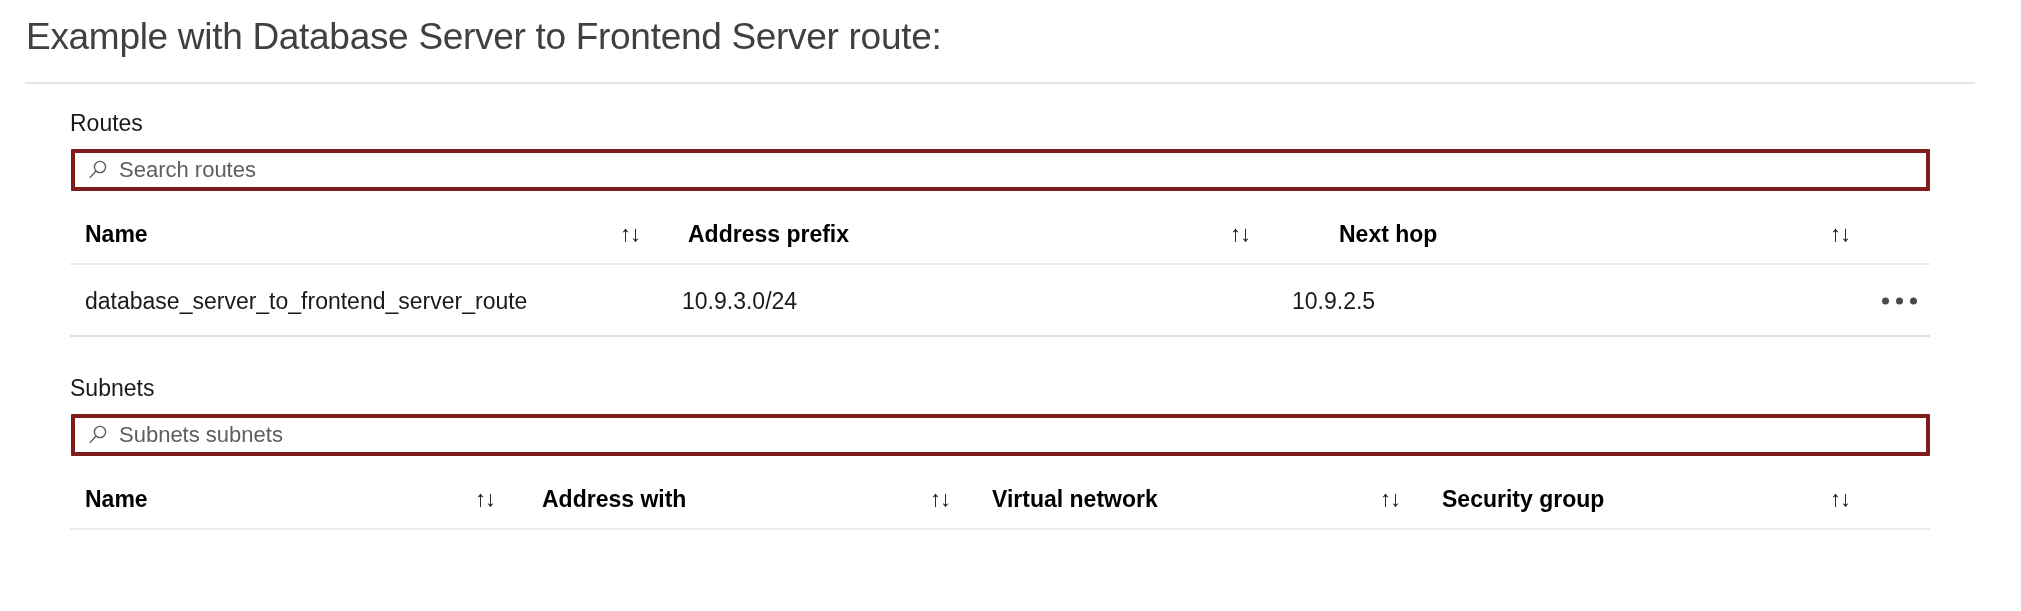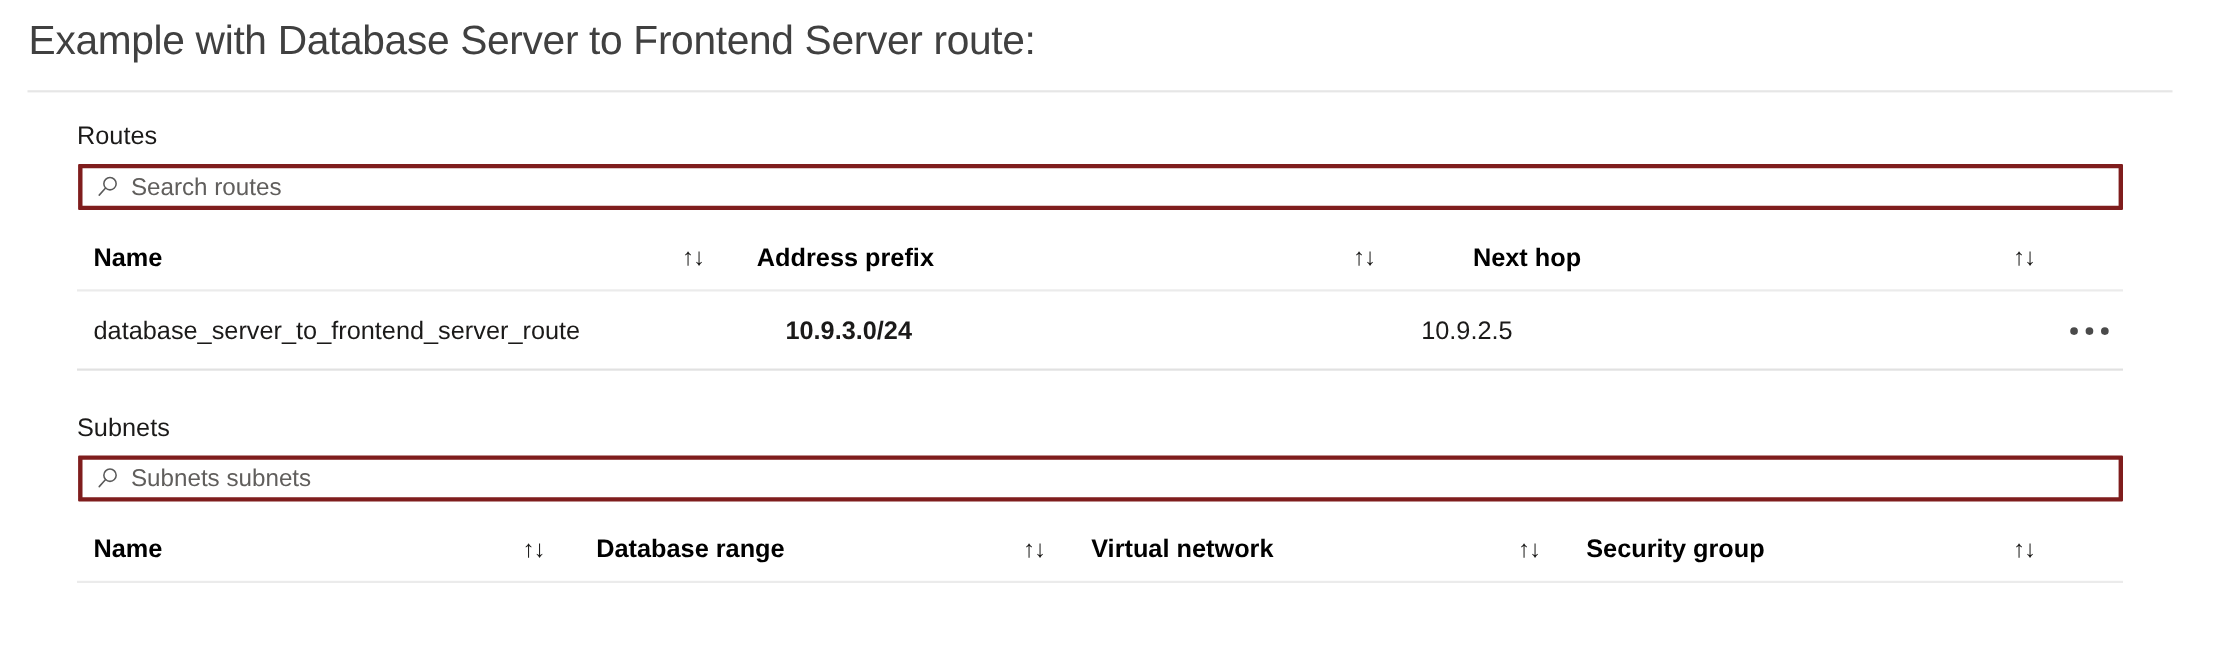--- a/index.html
+++ b/index.html
@@ -149,21 +149,21 @@
     <div class="cell sort-arrows" style="left:1160px;">↑↓</div>
 
     <div class="cell th-text" style="left:1257px;margin-left:12px;">Next hop</div>
     <div class="cell sort-arrows" style="left:1760px;">↑↓</div>
 
     <div class="row-rule"></div>
   </div>
 
   <div class="tbody-row">
     <div class="cell td-text" style="left:15px;">database_server_to_frontend_server_route</div>
-    <div class="cell td-text" style="left:644px;font-weight:bold;">10.9.3.0/24</div>
+    <div class="cell td-text" style="left:612px;">10.9.3.0/24</div>
     <div class="cell td-text" style="left:1222px;">10.9.2.5</div>
     <div class="ellipsis-menu" style="left:1812px;">
       <i></i>
       <i></i>
       <i></i>
     </div>
     <div class="row-rule strong"></div>
   </div>
 
 </div>
@@ -177,21 +177,21 @@
   </svg>
   <span class="search-placeholder">Subnets subnets</span>
 </div>
 
 <div class="data-table" style="top:468px;">
 
   <div class="thead-row">
     <div class="cell th-text" style="left:15px;">Name</div>
     <div class="cell sort-arrows" style="left:405px;">↑↓</div>
 
-    <div class="cell th-text" style="left:472px;">Database range</div>
+    <div class="cell th-text" style="left:472px;">Address with</div>
     <div class="cell sort-arrows" style="left:860px;">↑↓</div>
 
     <div class="cell th-text" style="left:922px;">Virtual network</div>
     <div class="cell sort-arrows" style="left:1310px;">↑↓</div>
 
     <div class="cell th-text" style="left:1372px;">Security group</div>
     <div class="cell sort-arrows" style="left:1760px;">↑↓</div>
 
     <div class="row-rule"></div>
   </div>

